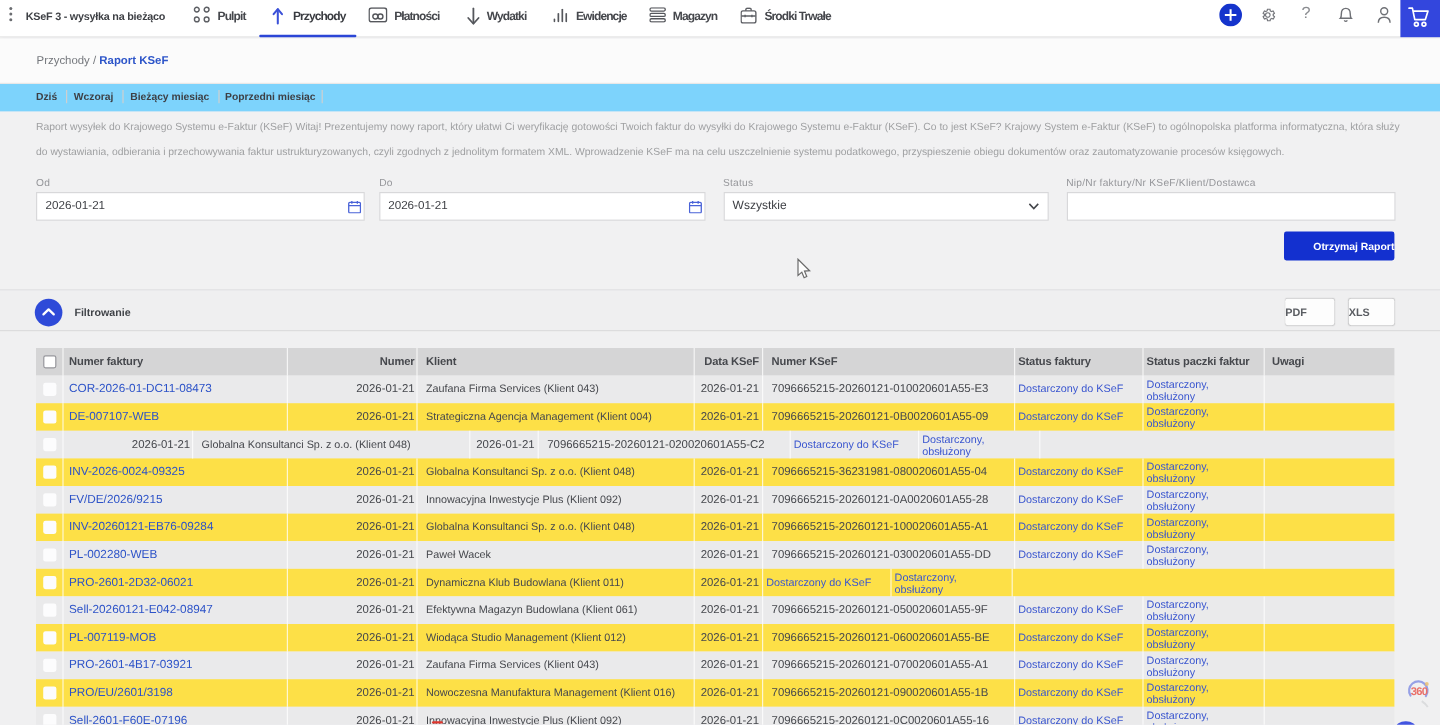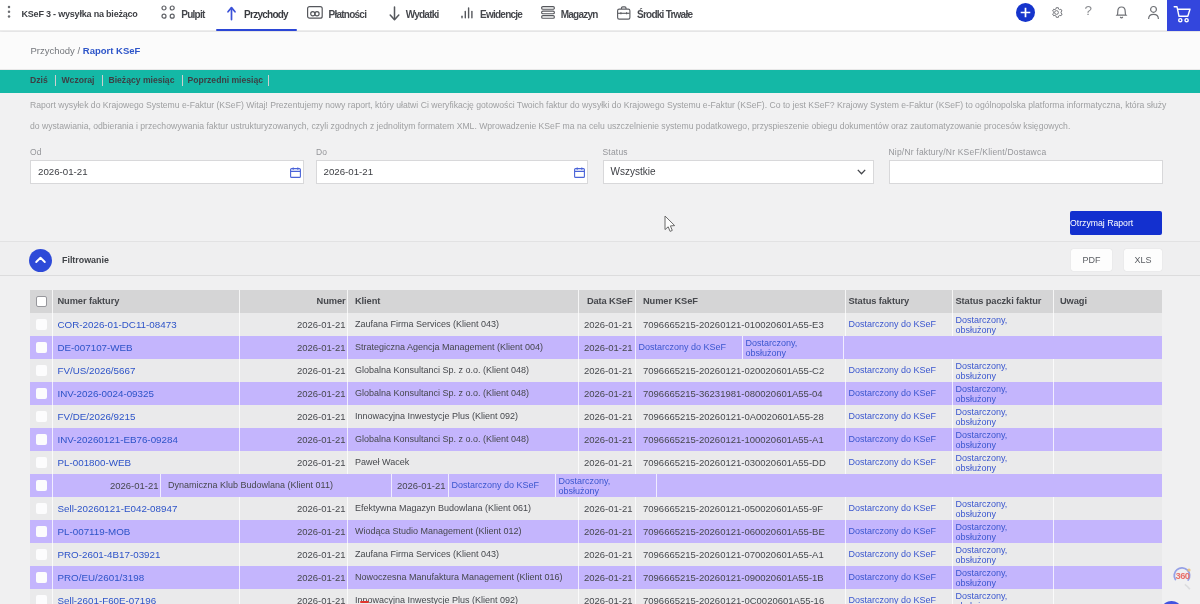--- a/index.html
+++ b/index.html
@@ -7,39 +7,39 @@
 .abs{position:absolute}
 
 #topbar{position:absolute;left:0;top:0;width:1200px;height:31px;background:#fff;border-bottom:1px solid #ececec;box-shadow:0 1px 3px rgba(0,0,0,.07)}
 #brand{position:absolute;left:21.5px;top:-1.5px;height:31px;line-height:31px;font-size:9px;font-weight:700;letter-spacing:-.2px;color:#3e4045;white-space:nowrap}
 .nav-label{position:absolute;top:-1px;height:31px;line-height:31px;font-size:10px;font-weight:700;letter-spacing:-.75px;color:#45474c;white-space:nowrap}
 #underline{position:absolute;left:215.5px;top:28.5px;width:81.5px;height:2.5px;background:#2b46d6;border-radius:1px}
 .ticon{position:absolute}
 #crumbrow{position:absolute;left:0;top:32px;width:1200px;height:38px;background:#fbfbfb;border-bottom:1px solid #e8e8e8}
 #crumb{position:absolute;left:30.5px;top:45px;font-size:9.5px;color:#74777c;white-space:nowrap}
 #crumb b{color:#2d55c9;font-weight:700}
-#tabsrow{position:absolute;left:0;top:70px;width:1200px;height:23px;background:#14b8a6}
+#tabsrow{position:absolute;left:0;top:70px;width:1200px;height:23px;background:#7dd3fc}
 .tab{position:absolute;top:5px;font-size:8.6px;font-weight:700;color:#3d3f44;white-space:nowrap}
 .tsep{position:absolute;top:5px;width:1px;height:11px;background:#cfcfcf}
 #panel{position:absolute;left:0;top:93px;width:1200px;height:148px;background:#f1f1f2}
 .desc{position:absolute;left:30px;font-size:8.65px;color:#9fa0a2;white-space:nowrap}
 .flabel{position:absolute;font-size:8.5px;letter-spacing:.2px;color:#95969a;white-space:nowrap}
 .finput{position:absolute;top:160px;height:24px;background:#fff;border:1px solid #d8d8da;font-size:9.7px;color:#3c3e43;line-height:22px;padding-left:7px;white-space:nowrap}
-#btn-raport{position:absolute;left:1070px;top:211px;width:92px;height:24px;background:#1330cf;border-radius:2px;color:#fff;font-size:8.7px;font-weight:400;text-align:left;line-height:24px}
+#btn-raport{position:absolute;left:1070px;top:193px;width:92px;height:24px;background:#1330cf;border-radius:2px;color:#fff;font-size:8.7px;font-weight:700;text-align:right;line-height:24px}
 #filtrow{position:absolute;left:0;top:241px;width:1200px;height:35px;background:#efeff0;border-top:1px solid #e2e2e3;border-bottom:1px solid #dcdcdd}
 #filtcirc{position:absolute;left:29px;top:248.5px;width:23px;height:23px;border-radius:50%;background:#2e4ad8}
 #filtlabel{position:absolute;left:62px;top:255px;font-size:8.9px;font-weight:700;color:#404348}
-.xbtn{position:absolute;top:249px;height:22px;background:#fdfdfd;border-radius:2px;font-size:9px;font-weight:400;color:#5a5d62;text-align:center;line-height:22px;box-shadow:0 0 1px rgba(0,0,0,.18)}
+.xbtn{position:absolute;top:249px;height:22px;background:#fdfdfd;border-radius:2px;font-size:9px;font-weight:700;color:#5a5d62;line-height:22px;box-shadow:0 0 1px rgba(0,0,0,.18)}
 
 #tbl{position:absolute;left:30px;top:290px;width:1132px}
 .trow{display:flex;width:1132px;height:23px}
 .trow.hd{height:23px;background:#d5d5d6;font-weight:700;color:#3a3c40}
 .trow.hd .tc{font-size:9.3px;letter-spacing:-.1px}
 .trow.odd{background:#eaeaeb}
-.trow.even{background:#c4b5fd}
+.trow.even{background:#fde047}
 .tc{flex:none;font-size:9.5px;line-height:23px;overflow:hidden;white-space:nowrap;padding:0 0 0 6px;color:#46484d}
 .tc.rt{text-align:right;padding:0 4px 0 0}
 .c0{width:22px;padding:0}
 .c1{width:187px}
 .c2{width:108px}
 .c3{width:231px;font-size:9px}
 .c4{width:57px}
 .c5{width:210px}
 .c6{width:107px}
 .c7{width:101px}
@@ -241,29 +241,29 @@
         <div class="tc c8 sep"></div>
       </div>
 <div class="trow even">
         <div class="tc c0">
           <div class="cbx row"></div>
         </div>
         <div class="tc c1 sep"><a class="lnk">DE-007107-WEB</a></div>
         <div class="tc c2 sep rt">2026-01-21</div>
         <div class="tc c3 sep">Strategiczna Agencja Management (Klient 004)</div>
         <div class="tc c4 sep rt">2026-01-21</div>
-        <div class="tc c6 sep st">Dostarczony do KSeF</div>
-        <div class="tc c7 sep st2">Dostarczony,<br>obsłużony</div>
-        <div class="tc c8 sep"></div>
-      </div>
-<div class="trow odd">
-        <div class="tc c0">
-          <div class="cbx row"></div>
-        </div>
-        <div class="tc c1 sep"><a class="lnk">FV/US/2026/5667</a></div>
+        <div class="tc c5 sep">7096665215-20260121-0B0020601A55-09</div>
+        <div class="tc c6 sep st">Dostarczony do KSeF</div>
+        <div class="tc c7 sep st2">Dostarczony,<br>obsłużony</div>
+        <div class="tc c8 sep"></div>
+      </div>
+<div class="trow odd">
+        <div class="tc c0">
+          <div class="cbx row"></div>
+        </div>
         <div class="tc c2 sep rt">2026-01-21</div>
         <div class="tc c3 sep">Globalna Konsultanci Sp. z o.o. (Klient 048)</div>
         <div class="tc c4 sep rt">2026-01-21</div>
         <div class="tc c5 sep">7096665215-20260121-020020601A55-C2</div>
         <div class="tc c6 sep st">Dostarczony do KSeF</div>
         <div class="tc c7 sep st2">Dostarczony,<br>obsłużony</div>
         <div class="tc c8 sep"></div>
       </div>
 <div class="trow even">
         <div class="tc c0">
@@ -301,33 +301,34 @@
         <div class="tc c4 sep rt">2026-01-21</div>
         <div class="tc c5 sep">7096665215-20260121-100020601A55-A1</div>
         <div class="tc c6 sep st">Dostarczony do KSeF</div>
         <div class="tc c7 sep st2">Dostarczony,<br>obsłużony</div>
         <div class="tc c8 sep"></div>
       </div>
 <div class="trow odd">
         <div class="tc c0">
           <div class="cbx row"></div>
         </div>
-        <div class="tc c1 sep"><a class="lnk">PL-001800-WEB</a></div>
+        <div class="tc c1 sep"><a class="lnk">PL-002280-WEB</a></div>
         <div class="tc c2 sep rt">2026-01-21</div>
         <div class="tc c3 sep">Paweł Wacek</div>
         <div class="tc c4 sep rt">2026-01-21</div>
         <div class="tc c5 sep">7096665215-20260121-030020601A55-DD</div>
         <div class="tc c6 sep st">Dostarczony do KSeF</div>
         <div class="tc c7 sep st2">Dostarczony,<br>obsłużony</div>
         <div class="tc c8 sep"></div>
       </div>
 <div class="trow even">
         <div class="tc c0">
           <div class="cbx row"></div>
         </div>
+        <div class="tc c1 sep"><a class="lnk">PRO-2601-2D32-06021</a></div>
         <div class="tc c2 sep rt">2026-01-21</div>
         <div class="tc c3 sep">Dynamiczna Klub Budowlana (Klient 011)</div>
         <div class="tc c4 sep rt">2026-01-21</div>
         <div class="tc c6 sep st">Dostarczony do KSeF</div>
         <div class="tc c7 sep st2">Dostarczony,<br>obsłużony</div>
         <div class="tc c8 sep"></div>
       </div>
 <div class="trow odd">
         <div class="tc c0">
           <div class="cbx row"></div>

